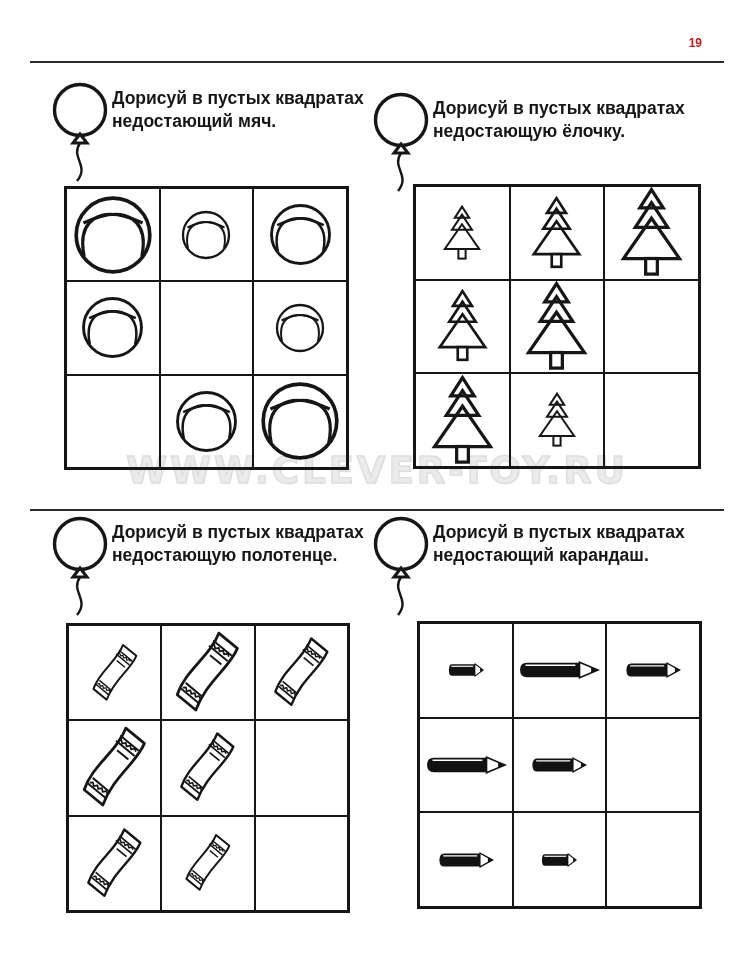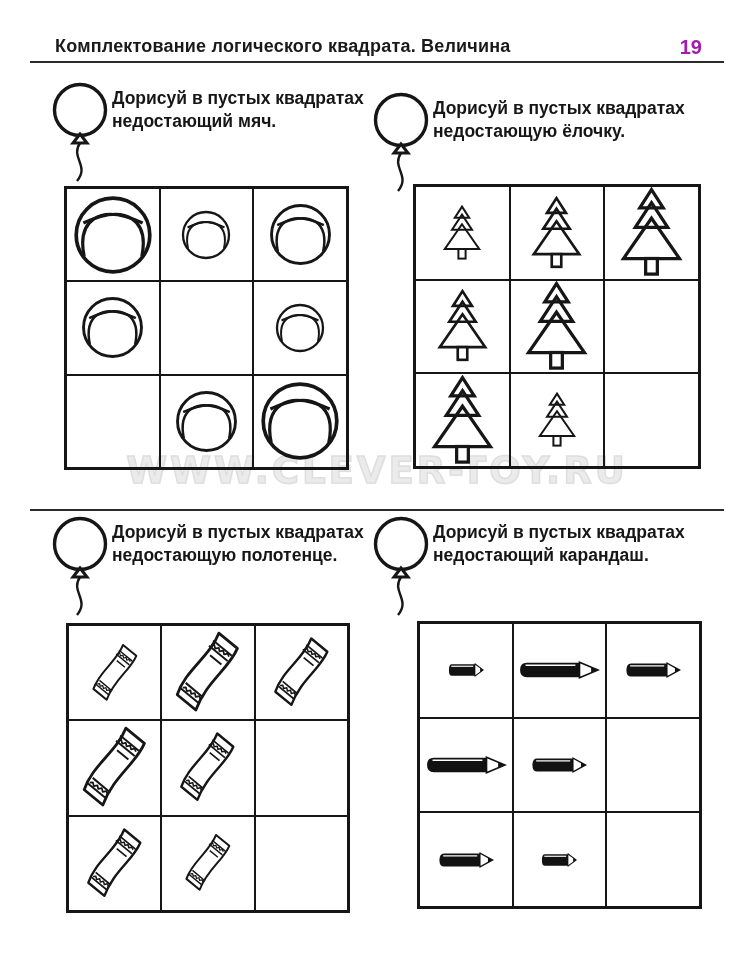--- a/index.html
+++ b/index.html
@@ -2,21 +2,21 @@
 <html><head>
 <meta charset="utf-8">
 <style>
   html,body{margin:0;padding:0;background:#fff;}
   .page{position:relative;width:754px;height:960px;background:#fff;overflow:hidden;
         font-family:"Liberation Sans",sans-serif;color:#1a1a1a;}
 
   .header-title{position:absolute;left:55px;top:36px;font-size:18px;font-weight:600;
         letter-spacing:.2px;color:#1a1a1a;white-space:nowrap;}
   .page-number{position:absolute;left:662px;top:36px;width:40px;text-align:right;
-        font-size:20px;font-weight:600;color:#a21caf;}
+        font-size:12px;font-weight:600;color:#b91c1c;}
   .rule{position:absolute;left:30px;width:694px;height:2px;background:#2b2b2b;z-index:2;}
   .rule-top{top:61px;}
   .rule-mid{top:509px;}
 
   .watermark{position:absolute;left:20px;top:449px;width:714px;text-align:center;
         font-family:"DejaVu Sans",sans-serif;font-size:37px;font-weight:800;
         letter-spacing:3px;white-space:nowrap;color:#ebebeb;
         -webkit-text-stroke:1.5px #dedede;text-shadow:1px 1px 0 #f3f3f3;z-index:1;}
 
   .task{position:absolute;display:flex;gap:2px;align-items:flex-start;z-index:2;}
@@ -68,21 +68,20 @@
       </symbol>
       <symbol id="sym-pencil" viewBox="0 0 120 30" preserveAspectRatio="none">
         <path d="M92 26 H13 Q3 26 3 15 Q3 4 13 4 H92 Z" fill="#121212"></path>
         <line x1="11" y1="8" x2="84" y2="8" stroke="#fff" stroke-width="2.2"></line>
         <polygon points="90,3.5 117,15 90,26.5" fill="#fff" stroke="#121212" stroke-width="2.4"></polygon>
         <polygon points="107,10.7 117,15 107,19.3" fill="#121212"></polygon>
       </symbol>
     </defs>
   </svg>
 
-  <div class="header-title">Комплектование логического квадрата. Величина</div>
   <div class="page-number">19</div>
   <div class="rule rule-top"></div>
   <div class="rule rule-mid"></div>
 
   <div class="watermark">WWW.CLEVER-TOY.RU</div>
 
   <div class="task task-1">
     <svg class="balloon" width="60" height="100" viewBox="0 0 60 100">
       <circle cx="30" cy="28" r="25.5" fill="#fff" stroke="#161616" stroke-width="3.4"></circle>
       <polygon points="30,52 23,61 37,61" fill="#fff" stroke="#161616" stroke-width="3"></polygon>

